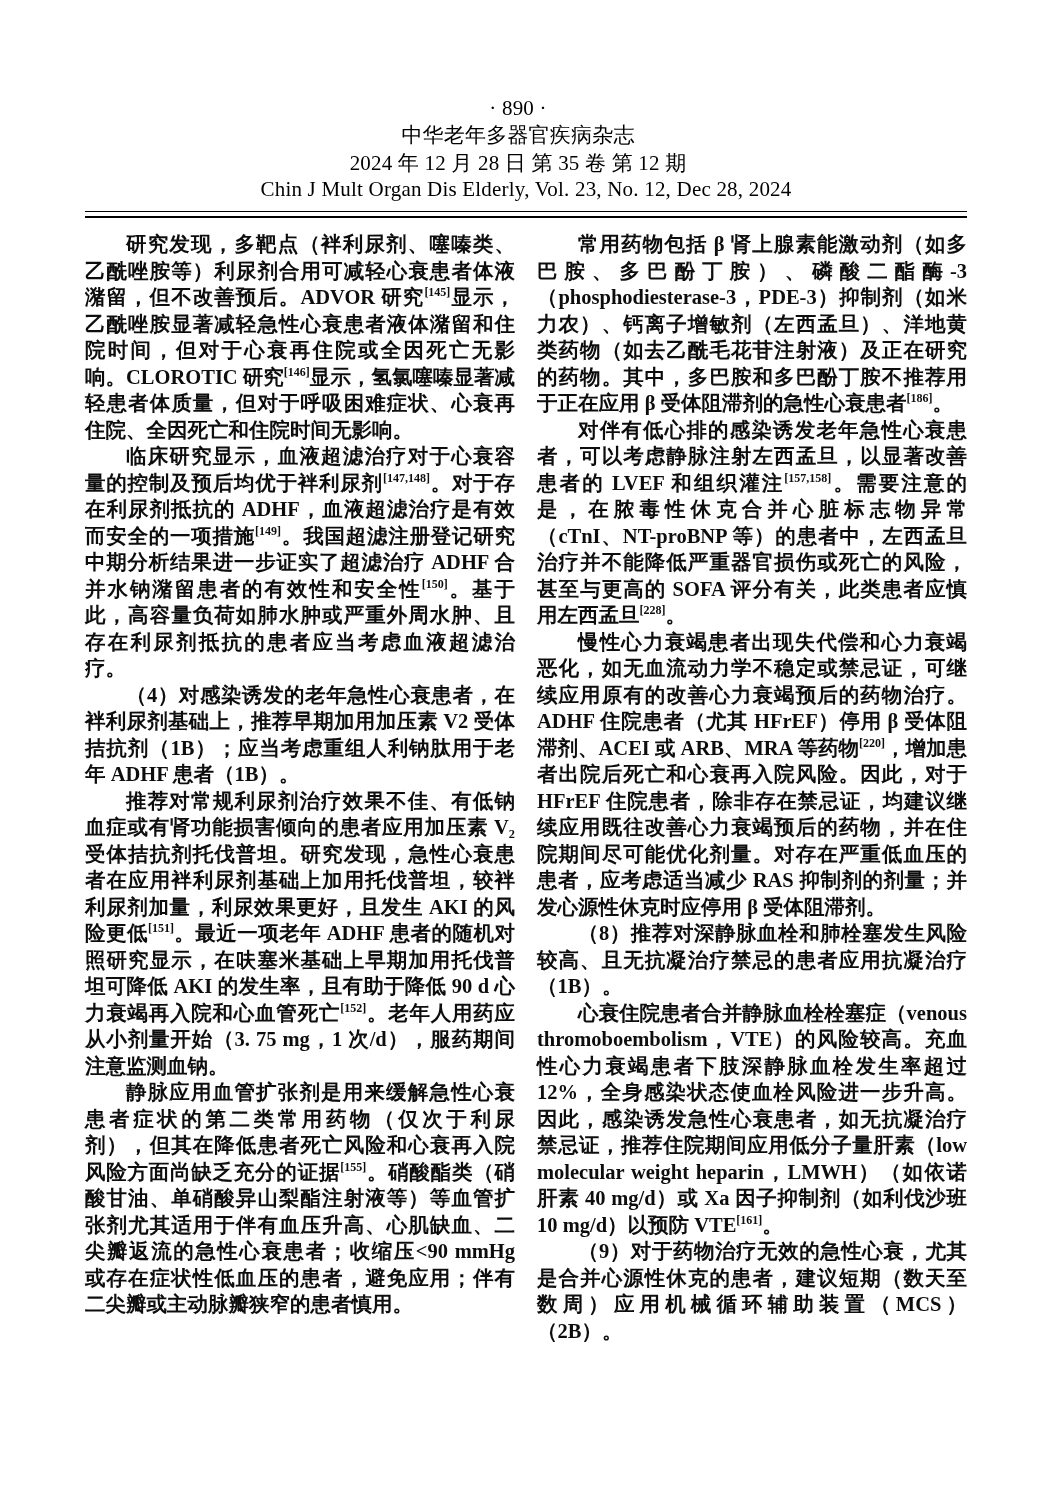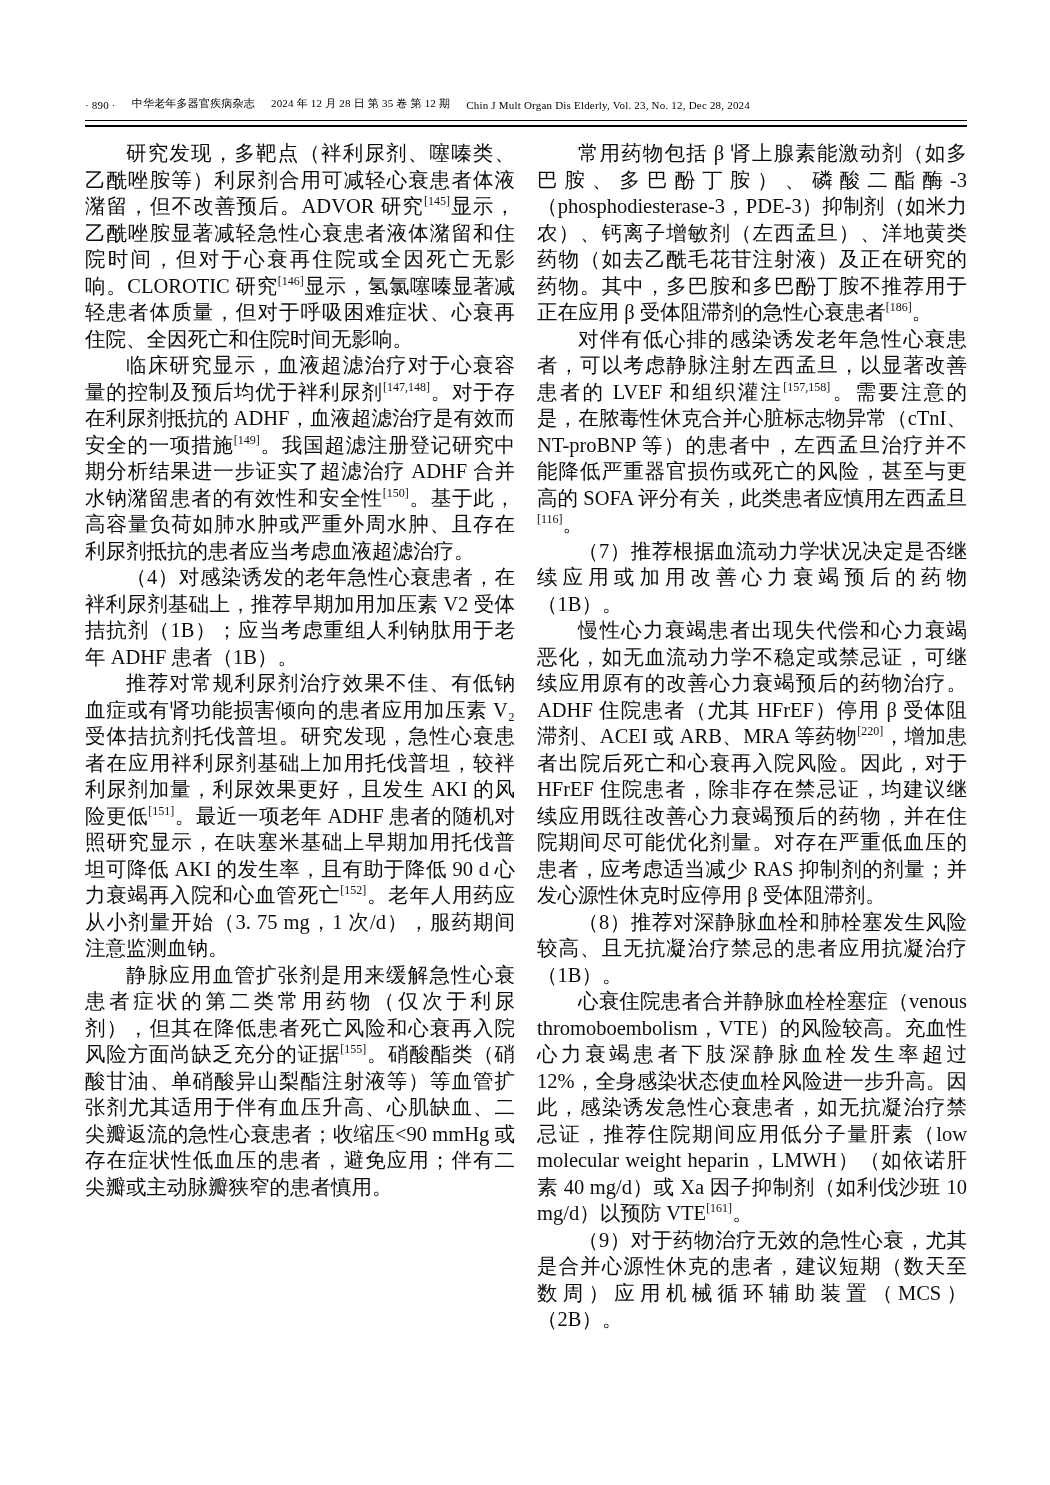--- a/index.html
+++ b/index.html
@@ -10,25 +10,26 @@
     margin: 0 auto;
     background: #ffffff;
     color: #111111;
     font-family: "Liberation Serif", "DejaVu Serif", serif;
     box-sizing: border-box;
     padding: 96px 83px 0 85px;
     overflow: hidden;
   }
   .header-line {
     display: flex;
-    align-items: flex-end;
+    align-items: center;
     white-space: nowrap;
-    font-size: 11px;
+    font-size: 21px;
     letter-spacing: 0.2px;
     color: #000;
+    flex-direction: column;
   }
   .header-line .seg { margin-right: 16px; }
   .header-line .seg:last-child { margin-right: 0; }
   .rule {
     margin-top: 9px;
     height: 4px;
     border-top: 1.5px solid #000;
     border-bottom: 2.5px solid #000;
   }
   .columns {
@@ -41,20 +42,21 @@
     min-width: 0;
     font-size: 20.5px;
     line-height: 26.5px;
     text-align: justify;
     color: #0d0d0d;
   }
   .para {
     margin: 0;
     text-indent: 2em;
     word-break: break-word;
+    font-weight: bold;
   }
   sup.ref {
     font-size: 12px;
     line-height: 0;
     vertical-align: super;
     letter-spacing: 0;
   }
 </style>
 </head>
 <body>
@@ -73,22 +75,21 @@
   <div class="columns">
     <div class="col">
         <p class="para">研究发现，多靶点（袢利尿剂、噻嗪类、乙酰唑胺等）利尿剂合用可减轻心衰患者体液潴留，但不改善预后。ADVOR 研究<sup class="ref">[145]</sup>显示，乙酰唑胺显著减轻急性心衰患者液体潴留和住院时间，但对于心衰再住院或全因死亡无影响。CLOROTIC 研究<sup class="ref">[146]</sup>显示，氢氯噻嗪显著减轻患者体质量，但对于呼吸困难症状、心衰再住院、全因死亡和住院时间无影响。</p>
         <p class="para">临床研究显示，血液超滤治疗对于心衰容量的控制及预后均优于袢利尿剂<sup class="ref">[147,148]</sup>。对于存在利尿剂抵抗的 ADHF，血液超滤治疗是有效而安全的一项措施<sup class="ref">[149]</sup>。我国超滤注册登记研究中期分析结果进一步证实了超滤治疗 ADHF 合并水钠潴留患者的有效性和安全性<sup class="ref">[150]</sup>。基于此，高容量负荷如肺水肿或严重外周水肿、且存在利尿剂抵抗的患者应当考虑血液超滤治疗。</p>
         <p class="para">（4）对感染诱发的老年急性心衰患者，在袢利尿剂基础上，推荐早期加用加压素 V2 受体拮抗剂（1B）；应当考虑重组人利钠肽用于老年 ADHF 患者（1B）。</p>
         <p class="para">推荐对常规利尿剂治疗效果不佳、有低钠血症或有肾功能损害倾向的患者应用加压素 V₂ 受体拮抗剂托伐普坦。研究发现，急性心衰患者在应用袢利尿剂基础上加用托伐普坦，较袢利尿剂加量，利尿效果更好，且发生 AKI 的风险更低<sup class="ref">[151]</sup>。最近一项老年 ADHF 患者的随机对照研究显示，在呋塞米基础上早期加用托伐普坦可降低 AKI 的发生率，且有助于降低 90 d 心力衰竭再入院和心血管死亡<sup class="ref">[152]</sup>。老年人用药应从小剂量开始（3. 75 mg，1 次/d），服药期间注意监测血钠。</p>
         <p class="para">静脉应用血管扩张剂是用来缓解急性心衰患者症状的第二类常用药物（仅次于利尿剂），但其在降低患者死亡风险和心衰再入院风险方面尚缺乏充分的证据<sup class="ref">[155]</sup>。硝酸酯类（硝酸甘油、单硝酸异山梨酯注射液等）等血管扩张剂尤其适用于伴有血压升高、心肌缺血、二尖瓣返流的急性心衰患者；收缩压&lt;90 mmHg 或存在症状性低血压的患者，避免应用；伴有二尖瓣或主动脉瓣狭窄的患者慎用。</p>
       </div>
     <div class="col">
         <p class="para">常用药物包括 β 肾上腺素能激动剂（如多巴胺、多巴酚丁胺）、磷酸二酯酶-3（phosphodiesterase-3，PDE-3）抑制剂（如米力农）、钙离子增敏剂（左西孟旦）、洋地黄类药物（如去乙酰毛花苷注射液）及正在研究的药物。其中，多巴胺和多巴酚丁胺不推荐用于正在应用 β 受体阻滞剂的急性心衰患者<sup class="ref">[186]</sup>。</p>
-        <p class="para">对伴有低心排的感染诱发老年急性心衰患者，可以考虑静脉注射左西孟旦，以显著改善患者的 LVEF 和组织灌注<sup class="ref">[157,158]</sup>。需要注意的是，在脓毒性休克合并心脏标志物异常（cTnI、NT-proBNP 等）的患者中，左西孟旦治疗并不能降低严重器官损伤或死亡的风险，甚至与更高的 SOFA 评分有关，此类患者应慎用左西孟旦<sup class="ref">[116]</sup>。</p>
-        <p class="para">（7）推荐根据血流动力学状况决定是否继续应用或加用改善心力衰竭预后的药物（1B）。</p>
+        <p class="para">对伴有低心排的感染诱发老年急性心衰患者，可以考虑静脉注射左西孟旦，以显著改善患者的 LVEF 和组织灌注<sup class="ref">[157,158]</sup>。需要注意的是，在脓毒性休克合并心脏标志物异常（cTnI、NT-proBNP 等）的患者中，左西孟旦治疗并不能降低严重器官损伤或死亡的风险，甚至与更高的 SOFA 评分有关，此类患者应慎用左西孟旦<sup class="ref">[228]</sup>。</p>
         <p class="para">慢性心力衰竭患者出现失代偿和心力衰竭恶化，如无血流动力学不稳定或禁忌证，可继续应用原有的改善心力衰竭预后的药物治疗。ADHF 住院患者（尤其 HFrEF）停用 β 受体阻滞剂、ACEI 或 ARB、MRA 等药物<sup class="ref">[220]</sup>，增加患者出院后死亡和心衰再入院风险。因此，对于 HFrEF 住院患者，除非存在禁忌证，均建议继续应用既往改善心力衰竭预后的药物，并在住院期间尽可能优化剂量。对存在严重低血压的患者，应考虑适当减少 RAS 抑制剂的剂量；并发心源性休克时应停用 β 受体阻滞剂。</p>
         <p class="para">（8）推荐对深静脉血栓和肺栓塞发生风险较高、且无抗凝治疗禁忌的患者应用抗凝治疗（1B）。</p>
         <p class="para">心衰住院患者合并静脉血栓栓塞症（venous thromoboembolism，VTE）的风险较高。充血性心力衰竭患者下肢深静脉血栓发生率超过 12%，全身感染状态使血栓风险进一步升高。因此，感染诱发急性心衰患者，如无抗凝治疗禁忌证，推荐住院期间应用低分子量肝素（low molecular weight heparin，LMWH）（如依诺肝素 40 mg/d）或 Xa 因子抑制剂（如利伐沙班 10 mg/d）以预防 VTE<sup class="ref">[161]</sup>。</p>
         <p class="para">（9）对于药物治疗无效的急性心衰，尤其是合并心源性休克的患者，建议短期（数天至数周）应用机械循环辅助装置（MCS）（2B）。</p>
       </div>
   </div>
 
 </div>
 
 </body></html>

